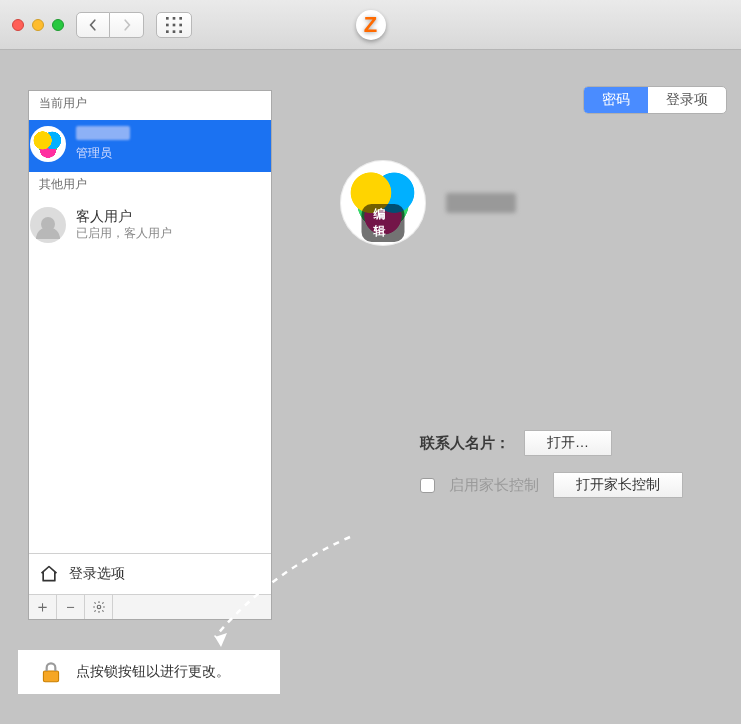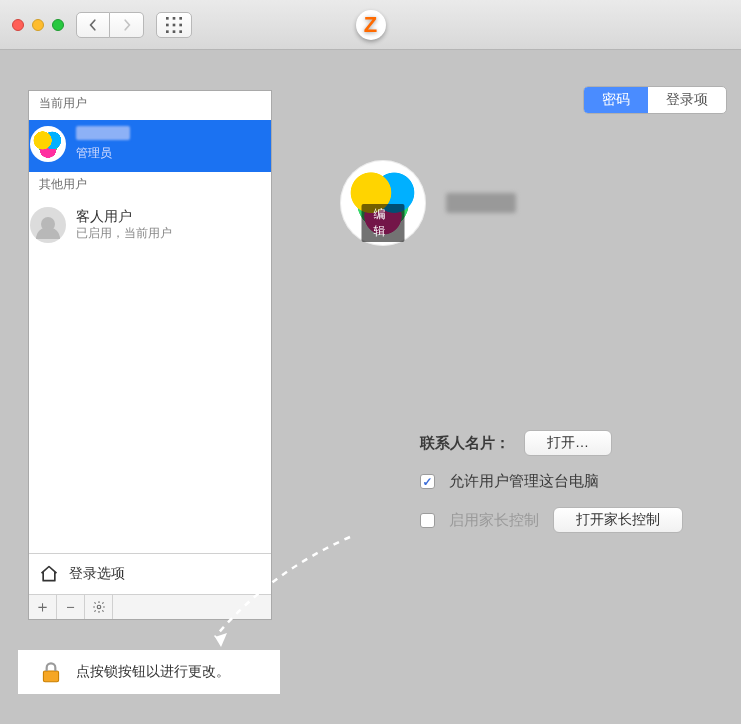--- a/index.html
+++ b/index.html
@@ -196,40 +196,41 @@
                 radial-gradient(circle at 50% 50%, #36d76a 0 42%, transparent 43%),
                 #fff;
     box-shadow: inset 0 0 0 1px rgba(0,0,0,0.08);
   }
   .edit-badge {
     position:absolute; left:50%; bottom:4px; transform:translateX(-50%);
     background: rgba(0,0,0,0.55);
     color:#fff;
     font-size:12px;
     padding:2px 12px;
-    border-radius:2px;
+    border-radius:10px;
+    font-weight:bold;
   }
   .profile-name {
     width:70px; height:20px;
     background:#999; filter:blur(2px);
     border-radius:3px;
   }
 
   .form {
     position:absolute;
     left: 120px; top: 350px; right:0;
     font-size:15px;
     color:#3b3b3b;
   }
   .form-row { display:flex; align-items:center; gap:14px; margin-bottom:16px; white-space:nowrap; }
   .label-right { width: auto; text-align:right;font-weight:bold;  }
   .mac-button {
     background: linear-gradient(#ffffff,#f1f1f1);
     border:1px solid #b5b5b5;
-    border-radius:6px;
+    border-radius:1px;
     padding: 3px 22px;
     font-size:14px;
     color:#333;
   }
   .chk {
     width:15px; height:15px;
     border:1px solid #9c9c9c;
     border-radius:3px;
     background:#fff;
     display:inline-flex; align-items:center; justify-content:center;
@@ -313,21 +314,21 @@
       <div>
         <div class="user-name"><span class="blur-name"></span></div>
         <div class="user-sub">管理员</div>
       </div>
     </div>
     <div class="side-section-header">其他用户</div>
     <div class="user-row">
       <div class="avatar avatar-guest"></div>
       <div>
         <div class="user-name">客人用户</div>
-        <div class="user-sub">已启用，当前用户</div>
+        <div class="user-sub">已启用，客人用户</div>
       </div>
     </div>
 
     <div class="side-flex"></div>
 
     <div class="login-options">
       <svg viewBox="0 0 24 24">
         <path d="M3 11 L12 3 L21 11 M5 10 V20 H19 V10" fill="none" stroke="#333" stroke-width="2" stroke-linejoin="round"></path>
       </svg>
       <span>登录选项</span>
@@ -356,24 +357,20 @@
         <div class="edit-badge">编辑</div>
       </div>
       <div class="profile-name"></div>
     </div>
 
     <div class="form">
       <div class="form-row">
         <span class="label-right">联系人名片：</span>
         <button class="mac-button">打开…</button>
       </div>
-      <div class="form-row">
-        <span class="chk checked"></span>
-        <span>允许用户管理这台电脑</span>
-      </div>
       <div class="form-row disabled">
         <span class="chk"></span>
         <span>启用家长控制</span>
         <button class="mac-button">打开家长控制</button>
       </div>
     </div>
   </div>
 
   <svg class="arrow" viewBox="0 0 160 120">
     <path d="M150 5 Q 70 40 15 105" fill="none" stroke="#ffffff" stroke-width="2.5" stroke-dasharray="6 6"></path>

